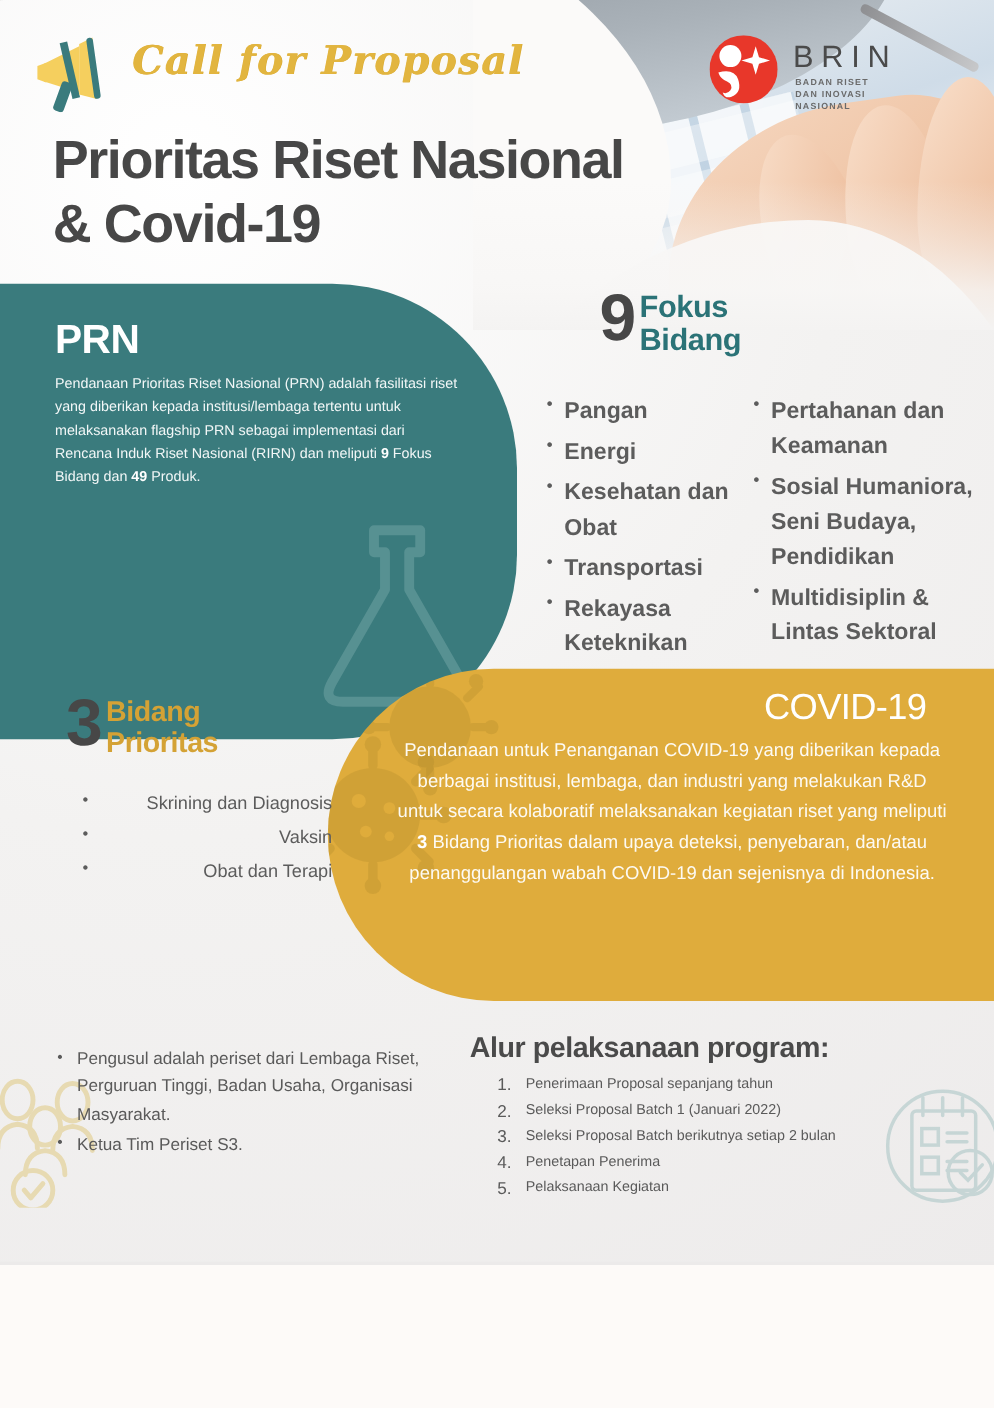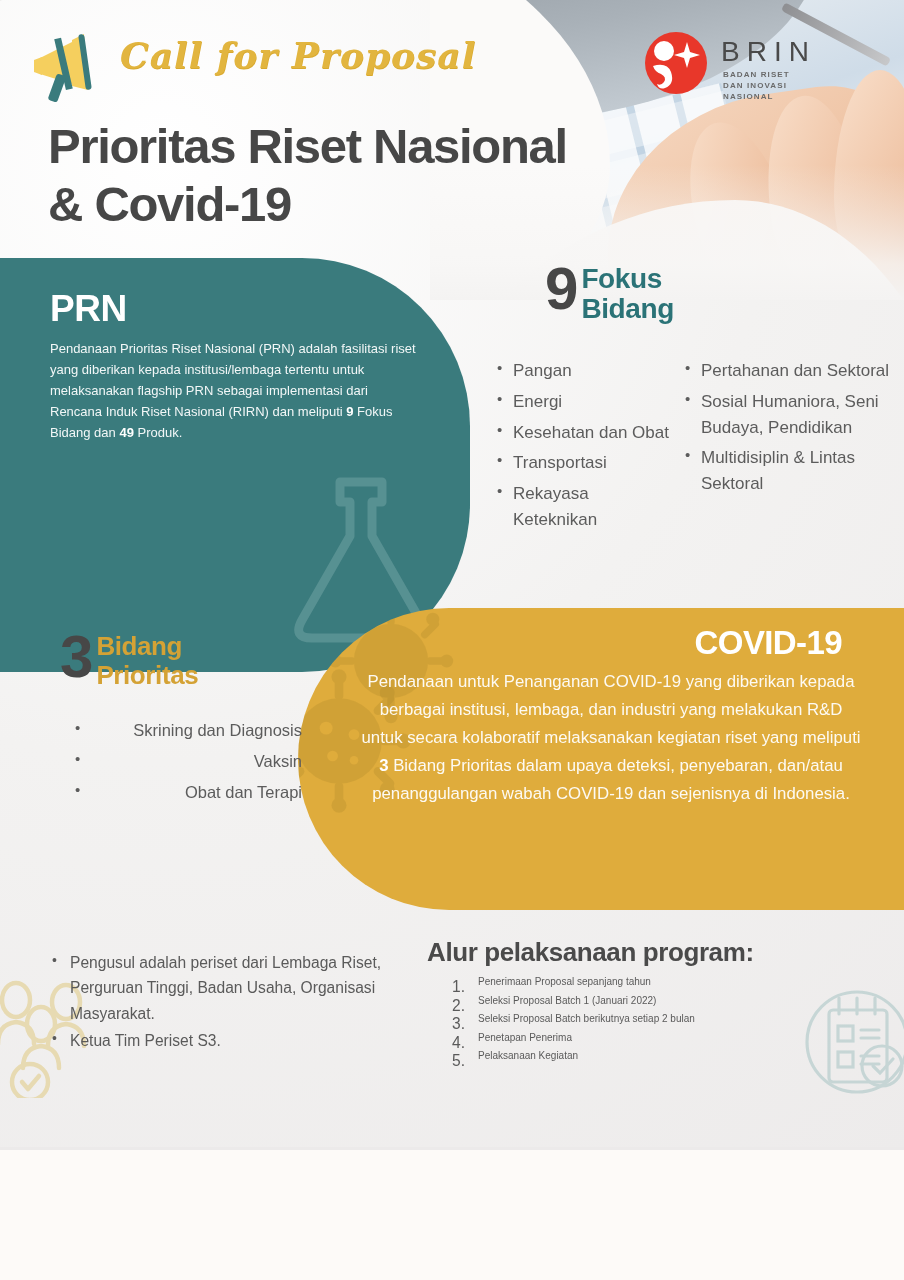--- a/index.html
+++ b/index.html
@@ -151,39 +151,39 @@
     font-size: 28px; font-weight: 700; line-height: 1.08; color: #2b7377;
     letter-spacing: -0.4px; padding-top: 2px;
   }
   .fokus-cols {
     position: absolute; left: 495px; top: 358px; width: 410px;
     display: flex; gap: 12px;
   }
   .fokus-cols ul { list-style: none; }
   .fokus-cols li {
     position: relative; padding-left: 18px; margin-bottom: 5px;
-    font-size: 17px; line-height: 1.52; color: #5c5c5c; font-weight: 400;
+    font-size: 21px; line-height: 1.52; color: #5c5c5c; font-weight: 700;
   }
   .fokus-cols li::before {
     content: "•"; position: absolute; left: 2px; top: -1px; font-size: 15px; color: #5c5c5c;
   }
   .col-a { width: 176px; }
   .col-b { width: 218px; }
 
   
   .covid-panel {
     position: absolute; left: 298px; top: 608px; width: 606px; height: 302px;
     background: #dfac3c;
     border-radius: 152px 0 0 152px;
     overflow: hidden;
   }
   .virus { position: absolute; opacity: .26; }
   .covid-title {
     position: absolute; right: 62px; top: 16px;
-    font-size: 33px; font-weight: 700; letter-spacing: -0.6px; color: #ffffff;
+    font-size: 33px; font-weight: 400; letter-spacing: -0.6px; color: #ffffff;
   }
   .covid-body {
     position: absolute; left: 62px; top: 60px; width: 502px;
     font-size: 16.8px; line-height: 1.66; color: #fdfaf3; text-align: center; font-weight: 300;
   }
   .covid-body b { font-weight: 700; color: #ffffff; }
 
   
   .prioritas-head {
     position: absolute; left: 60px; top: 630px;
@@ -215,21 +215,21 @@
   .req-list li::before {
     content: "•"; position: absolute; left: 4px; top: -1px; font-size: 14px; color: #5a5a5a;
   }
   .flow-head {
     position: absolute; left: 427px; top: 937px;
     font-size: 26px; font-weight: 700; color: #4a4a4a; letter-spacing: -0.4px;
   }
   .flow-list { position: absolute; left: 452px; top: 974px; width: 420px; list-style: none; counter-reset: flowc; }
   .flow-list li {
     position: relative; padding-left: 26px; margin-bottom: 2px;
-    font-size: 10px; line-height: 1.66; color: #5a5a5a; font-weight: 300;
+    font-size: 13px; line-height: 1.66; color: #5a5a5a; font-weight: 300;
     counter-increment: flowc;
   }
   .flow-list li::before {
     content: counter(flowc) "."; position: absolute; left: 0; top: 0;
     font-size: 15.6px; color: #5a5a5a;
   }
   .people-deco { position: absolute; left: -6px; top: 978px; width: 96px; height: 120px; opacity: .85; }
   .calendar-deco { position: absolute; left: 805px; top: 978px; width: 104px; height: 134px; opacity: .55; }
 
   
@@ -320,21 +320,21 @@
 
   <div class="fokus-cols">
     <ul class="col-a">
       <li>Pangan</li>
       <li>Energi</li>
       <li>Kesehatan dan Obat</li>
       <li>Transportasi</li>
       <li>Rekayasa Keteknikan</li>
     </ul>
     <ul class="col-b">
-      <li>Pertahanan dan Sektoral</li>
+      <li>Pertahanan dan Keamanan</li>
       <li>Sosial Humaniora, Seni Budaya, Pendidikan</li>
       <li>Multidisiplin &amp; Lintas Sektoral</li>
     </ul>
   </div>
 
   <div class="covid-panel">
     <div class="virus" style="left:-34px; top:58px;">
       <svg viewBox="0 0 140 140" width="150" height="150">
         <circle cx="70" cy="70" r="40" fill="#a8842a"></circle>
         <g fill="#a8842a">

